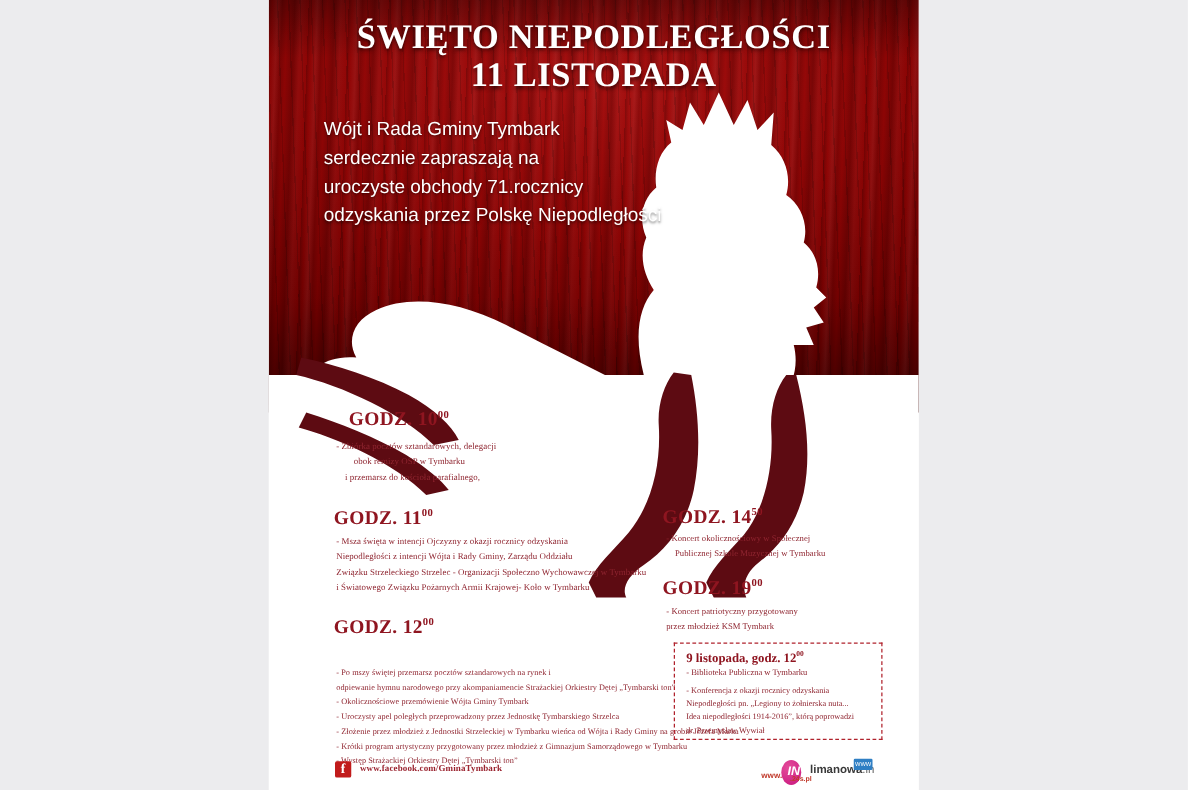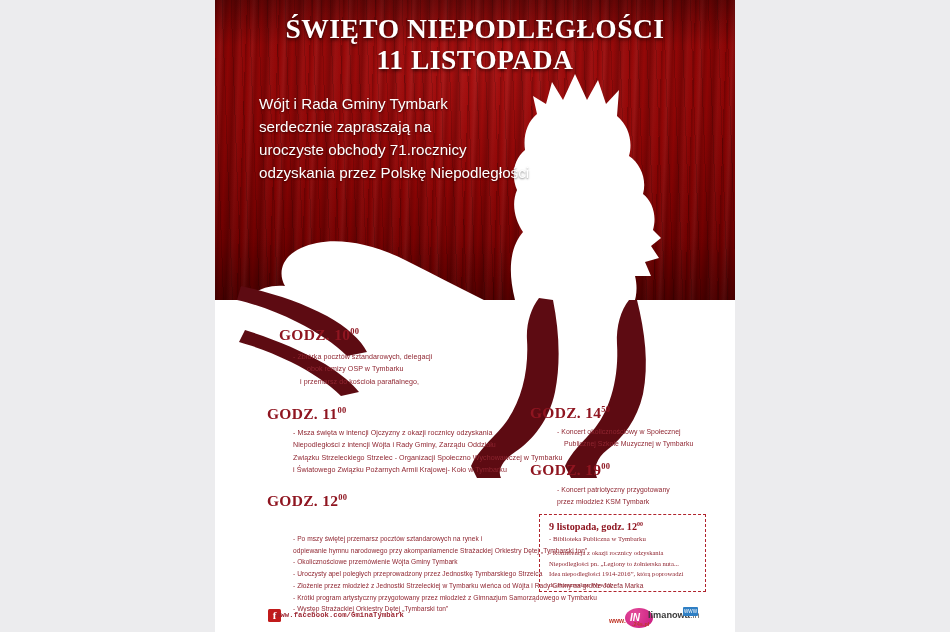--- a/index.html
+++ b/index.html
@@ -53,22 +53,22 @@
   }
   .intro div{white-space:nowrap;}
 
   
   .godz{
     position:absolute;color:#8f1520;font-weight:bold;
     font-family:"Liberation Serif",serif;font-size:15.5px;letter-spacing:.3px;
   }
   .godz sup{font-size:8.5px;vertical-align:super;font-weight:bold;}
   .body-txt{
-    position:absolute;color:#8f2530;font-family:Liberation Sans, sans-serif;
-    font-size:7.1px;line-height:1.74;letter-spacing:.05px;margin-left:24px;
+    position:absolute;color:#8f2530;font-family:Liberation Serif, serif;
+    font-size:7.1px;line-height:1.74;letter-spacing:.05px;
   }
   .body-txt div{white-space:nowrap;}
   .ind1{padding-left:14px;}
   .ind2{padding-left:7px;}
 
   
   .r-body{font-size:6.9px;}
 
   
   .dashed-box{
@@ -85,27 +85,27 @@
   
   .footer{position:absolute;left:0;top:604px;width:520px;height:28px;}
   .fb{
     position:absolute;left:53px;top:5px;width:13px;height:13px;background:#c11b1b;border-radius:1.5px;
   }
   .fb span{
     position:absolute;left:0;top:-1px;width:13px;height:14px;color:#fff;font-size:11px;
     font-family:"Liberation Serif",serif;font-weight:bold;text-align:center;line-height:14px;
   }
   .fb-url{
-    position:absolute;left:61px;top:7px;color:#9b2430;font-size:7.2px;
-    font-family:Liberation Mono, monospace;font-weight:bold;letter-spacing:.1px;
+    position:absolute;left:73px;top:7px;color:#9b2430;font-size:7.2px;
+    font-family:Liberation Serif, serif;font-weight:bold;letter-spacing:.1px;
   }
   .lim{position:absolute;left:392px;top:1px;width:118px;height:26px;}
   .lim-www{position:absolute;left:2px;top:12px;color:#c0392b;font-size:6.5px;font-weight:bold;font-family:"Liberation Sans",sans-serif;}
   .lim-circle{
-    position:absolute;left:18px;top:3px;width:28px;height:20px;border-radius:50%;
+    position:absolute;left:18px;top:3px;width:16px;height:20px;border-radius:50%;
     background:radial-gradient(circle at 35% 30%,#e44b9a,#c8177e);
   }
   .lim-circle span{
     display:block;width:20px;height:20px;line-height:20px;text-align:center;color:#fff;
     font-family:"Liberation Sans",sans-serif;font-weight:bold;font-size:10px;font-style:italic;
   }
   .lim-name{position:absolute;left:41px;top:5px;font-family:"Liberation Sans",sans-serif;font-size:9.2px;}
   .lim-name b{color:#3a3a3a;font-weight:bold;}
   .lim-name i{color:#666;font-style:normal;}
   .lim-sub{position:absolute;left:25px;top:16px;color:#c0392b;font-size:5.6px;font-weight:bold;font-family:"Liberation Sans",sans-serif;}

